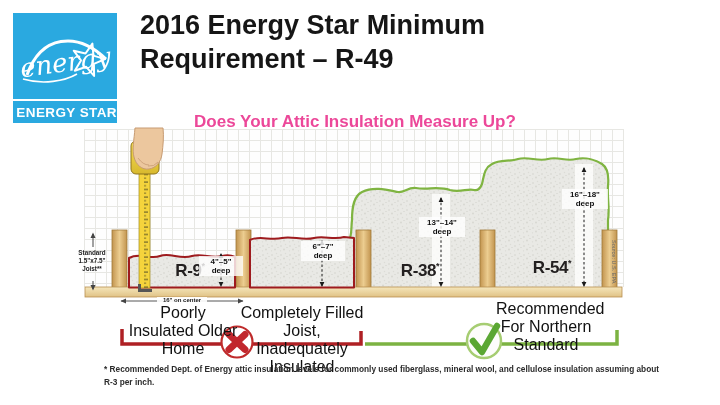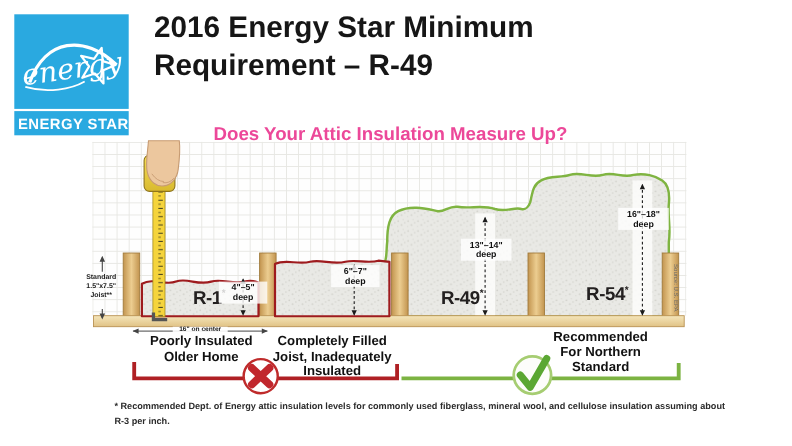--- a/index.html
+++ b/index.html
@@ -22,21 +22,21 @@
                      linear-gradient(90deg,#e7e7e3 1px,transparent 1px);
     background-size:11px 11px;}
   .heading{left:150px;top:112px;width:410px;text-align:center;font-size:17px;font-weight:700;color:#ec4899;}
 
   svg.overlay{position:absolute;left:0;top:0;width:720px;height:405px;}
 
   .rlabel{font-size:17px;font-weight:700;letter-spacing:-.4px;color:#232020;text-align:center;}
   .rlabel sup{font-size:9px;}
   .depth{font-size:8px;font-weight:700;line-height:1.15;text-align:center;color:#111;
          background:rgba(255,255,255,.8);padding:1px 1px;}
-  .caption{font-size:12px;font-weight:700;line-height:1.13;text-align:center;color:#111;}
+  .caption{font-size:16px;font-weight:400;line-height:1.13;text-align:center;color:#111;}
   .tinylabel{font-size:6.3px;font-weight:600;line-height:1.3;text-align:center;color:#222;}
   .oncenter{font-size:6px;font-weight:600;text-align:center;color:#222;background:rgba(255,255,255,.9);}
   .source{font-size:5.5px;color:#666;writing-mode:vertical-rl;}
   .footnotes{left:104px;top:363px;width:560px;font-size:8.3px;font-weight:600;color:#2b2b2b;line-height:13px;}
 </style>
 </head>
 <body>
 
 <div class="stage">
 
@@ -160,24 +160,24 @@
 
     <g>
       <circle cx="484" cy="341" r="17" fill="#fdfdfb" stroke="#a6cd72" stroke-width="2.5"></circle>
       <path d="M473,341 L482,352 L497,326" fill="none" stroke="#5ba733" stroke-width="6.5" stroke-linecap="round" stroke-linejoin="round"></path>
     </g>
   </svg>
 
   <div class="abs tinylabel" style="left:70px;top:249px;width:44px;">Standard 1.5"x7.5" Joist**</div>
 
   <div class="abs rlabel" style="left:158px;top:261px;width:64px;">
-    <span>R-1</span><sup>*</sup>
+    <span>R-9</span><sup>*</sup>
   </div>
   <div class="abs rlabel" style="left:388px;top:261px;width:64px;">
-    <span>R-49</span><sup>*</sup>
+    <span>R-38</span><sup>*</sup>
   </div>
   <div class="abs rlabel" style="left:520px;top:258px;width:64px;">
     <span>R-54</span><sup>*</sup>
   </div>
 
   <div class="abs depth" style="left:199px;top:256px;width:42px;">
     <div>4"–5"</div>
     <div>deep</div>
   </div>
   <div class="abs depth" style="left:301px;top:241px;width:42px;">

